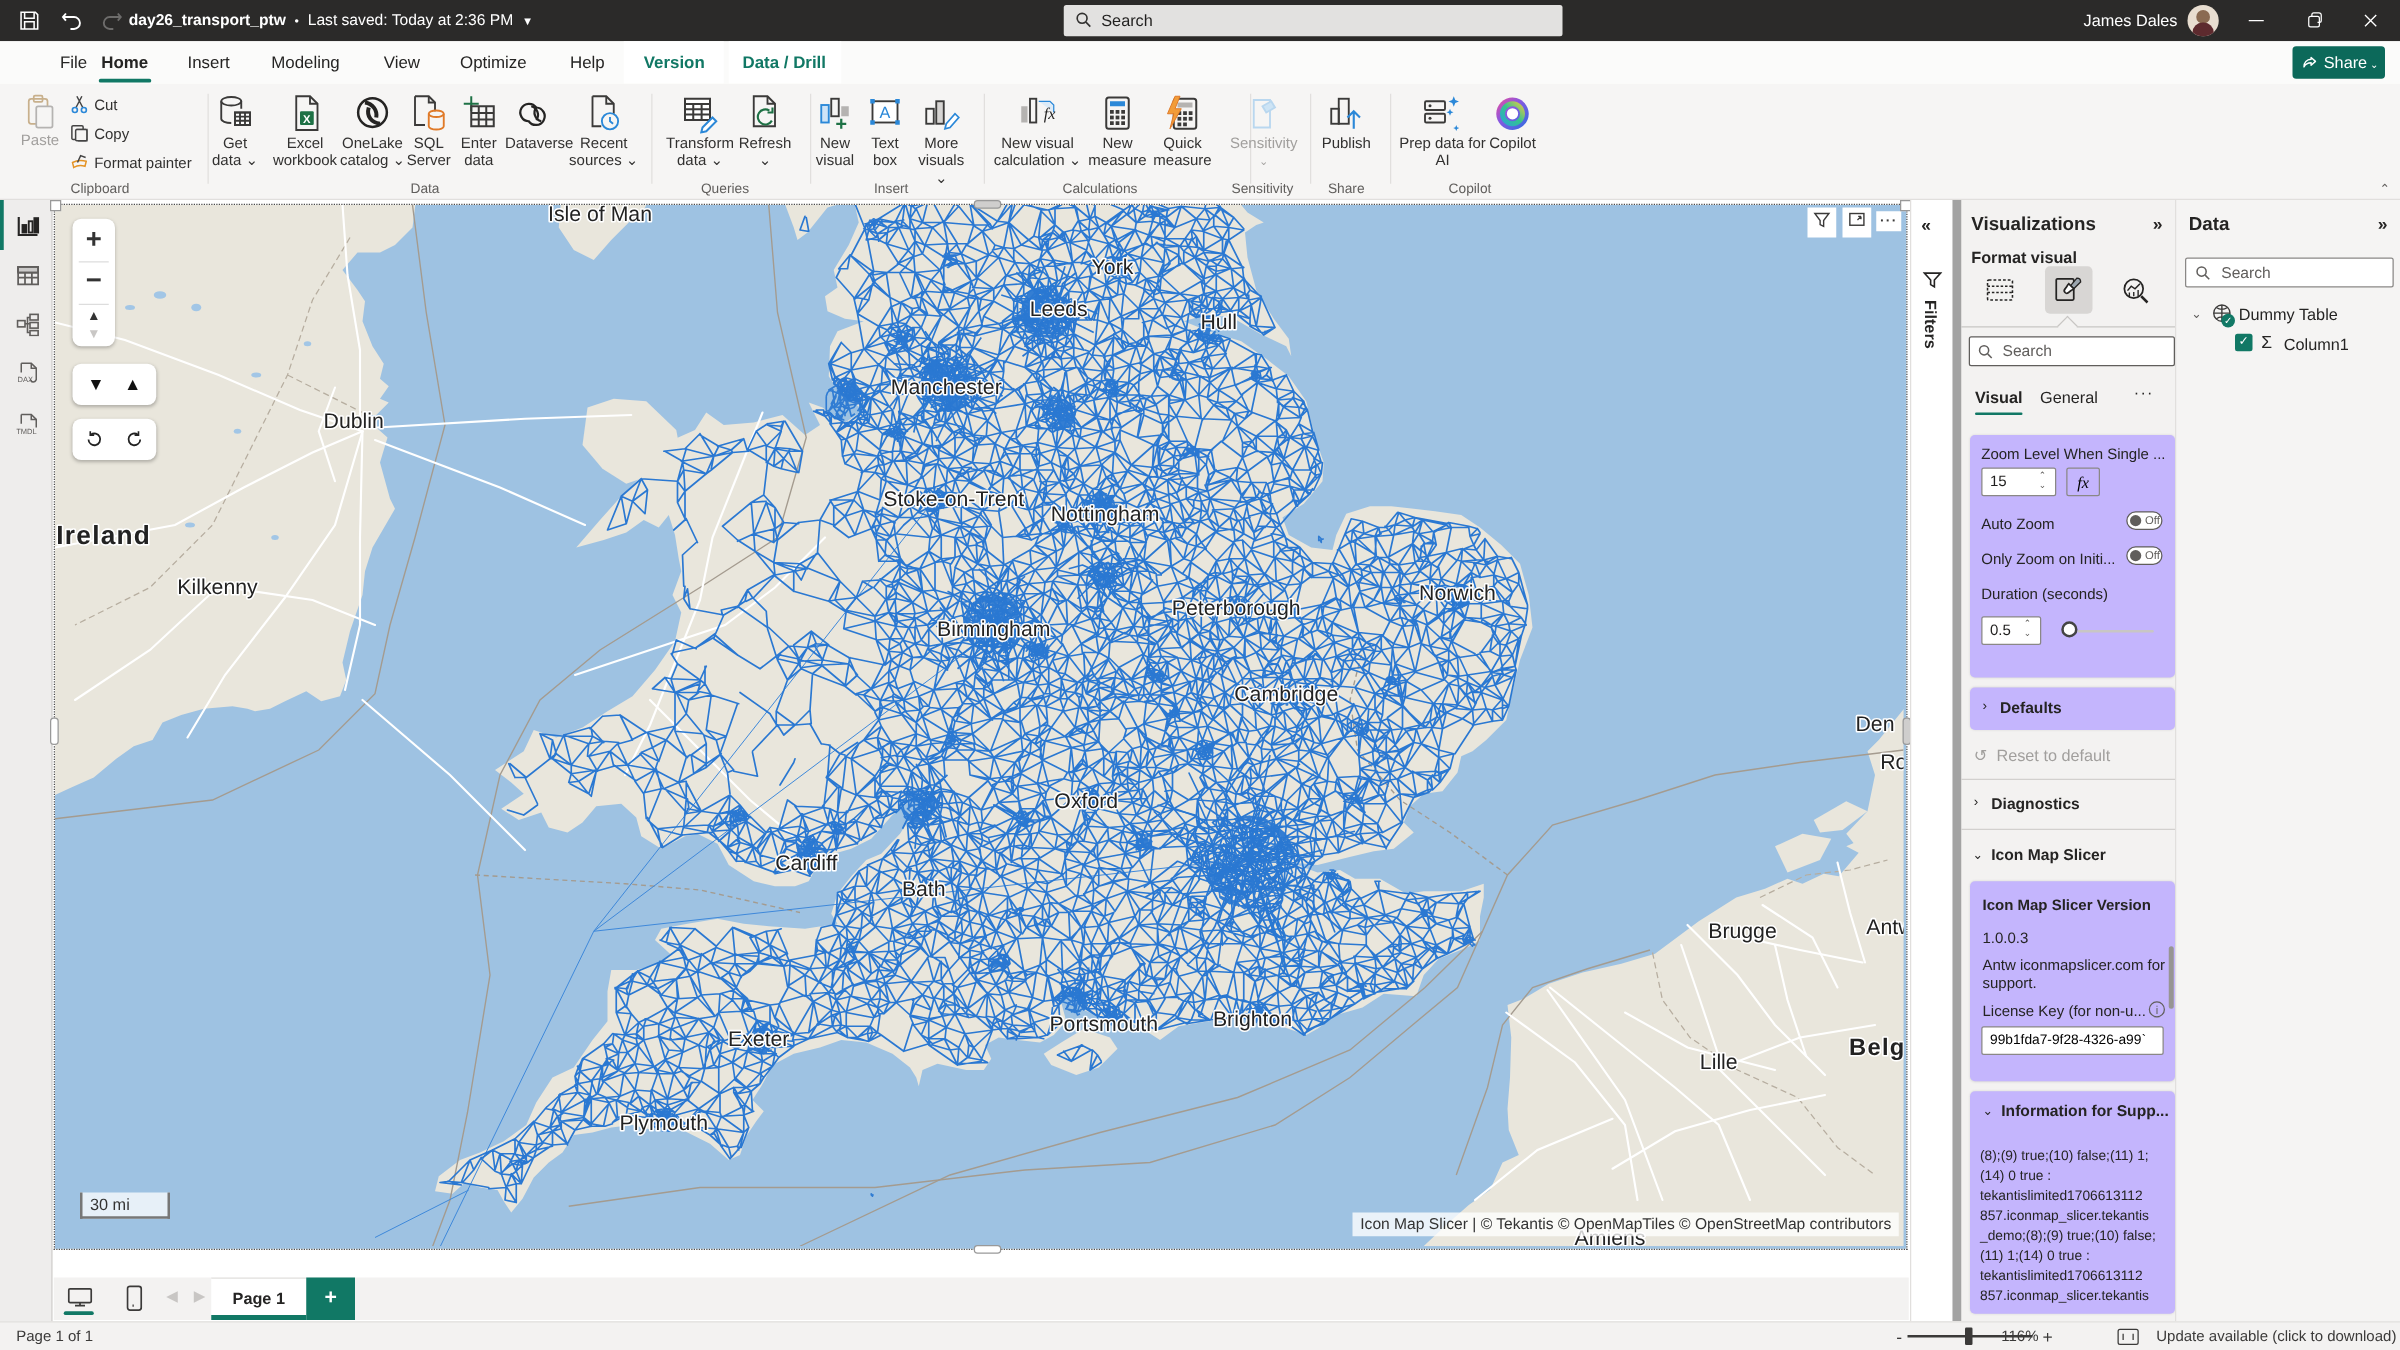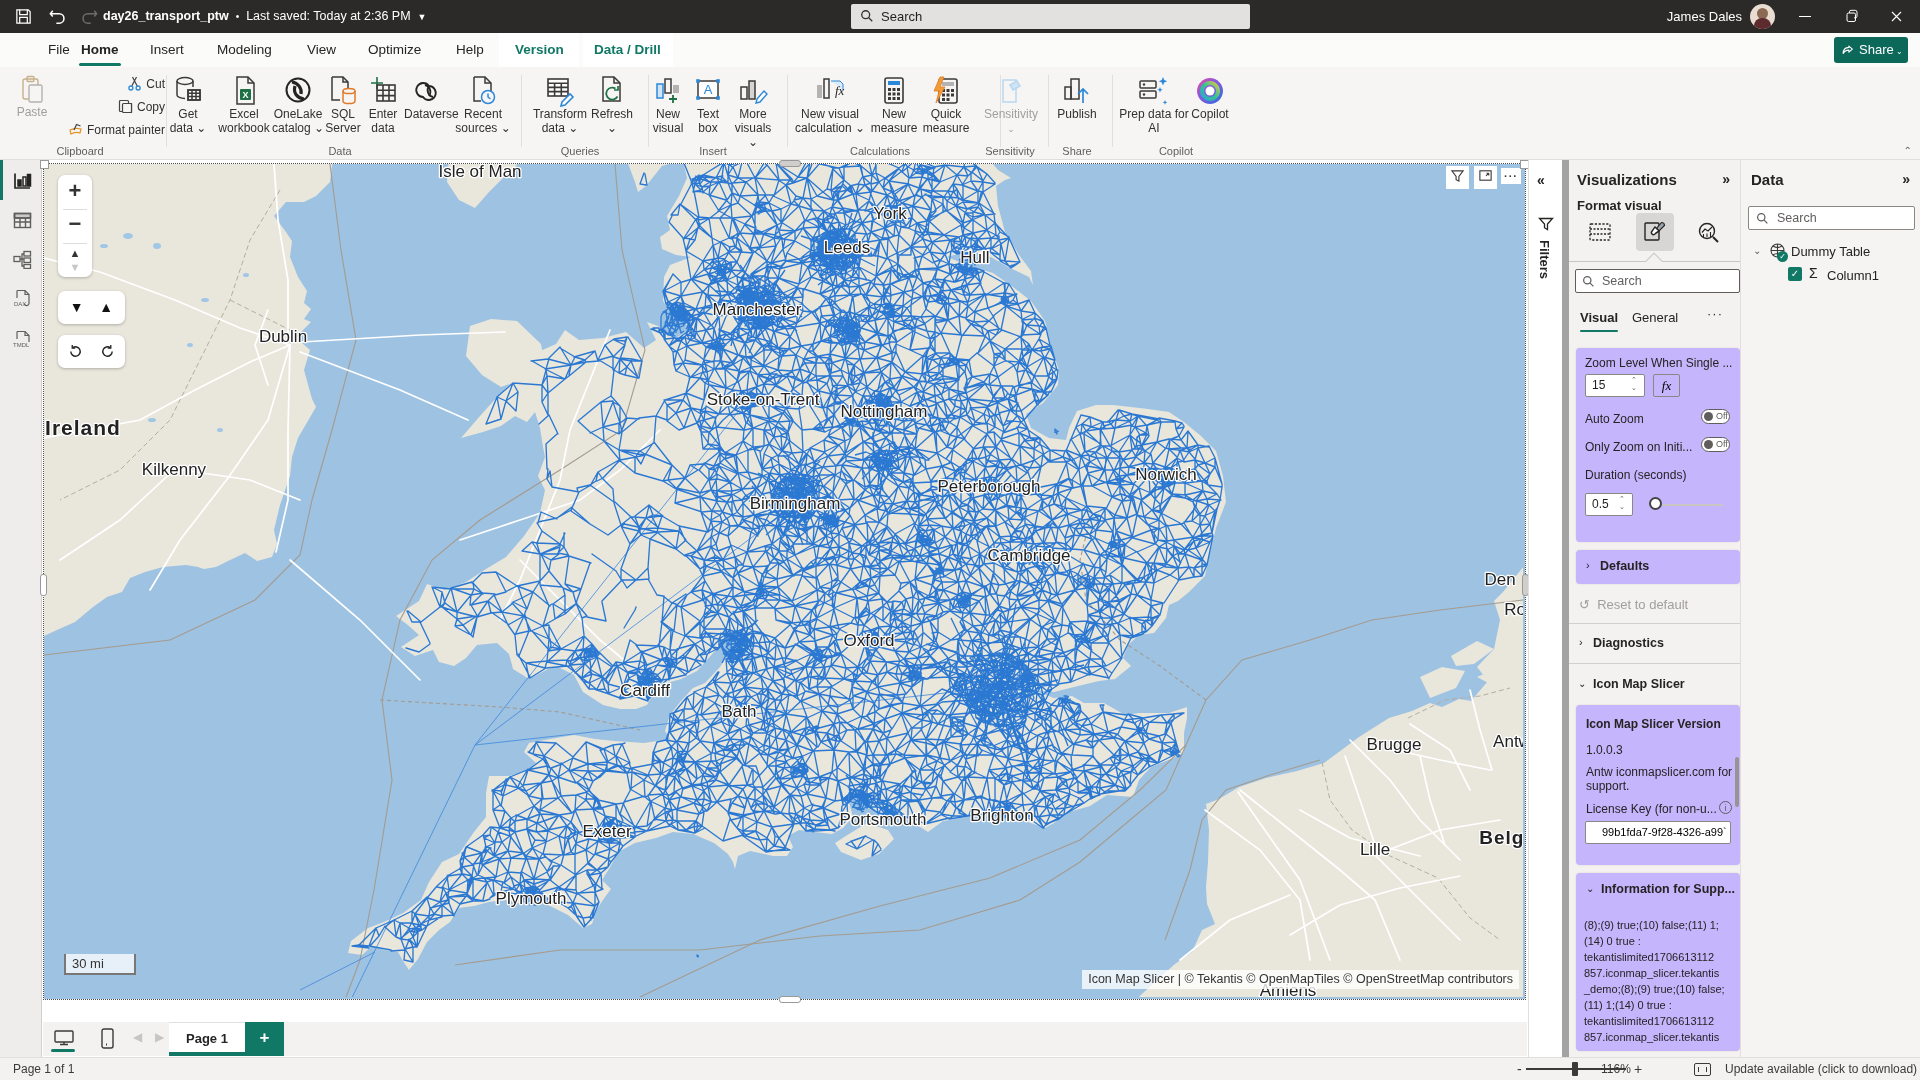--- a/index.html
+++ b/index.html
@@ -93,21 +93,21 @@
 </div>
 
 <div id="ribbon">
  <div class="rbtn" style="left:12px;width:40px;color:#a19f9d">
   <svg class="ic" width="26" height="30" viewBox="0 0 26 30" fill="none">
         <rect x="4" y="4" width="15" height="20" rx="2" stroke="#c8b08c" stroke-width="1.4"></rect>
         <rect x="8" y="1.5" width="7" height="5" rx="1" stroke="#c8b08c" stroke-width="1.4"></rect>
         <rect x="10" y="10" width="13" height="17" rx="1.5" fill="#f6f5f4" stroke="#b5b3b1" stroke-width="1.4"></rect>
       </svg>
   <span style="color:#a19f9d">Paste</span></div>
- <div class="rbtn" style="left:55px;width:110px;text-align:right">
+ <div class="rbtn" style="left:55px;width:110px;text-align:left">
   <div style="height:23px"><svg width="17" height="17" viewBox="0 0 17 17" fill="none" style="vertical-align:-4px">
           <path d="M10.5 2 5.8 11M6.5 2l4.7 9" stroke="#444" stroke-width="1.2"></path>
           <circle cx="4.9" cy="13" r="2" stroke="#2b88d8" stroke-width="1.3"></circle>
           <circle cx="12.1" cy="13" r="2" stroke="#2b88d8" stroke-width="1.3"></circle>
         </svg> Cut</div>
   <div style="height:23px"><svg width="17" height="17" viewBox="0 0 17 17" fill="none" stroke="#444" stroke-width="1.2" style="vertical-align:-4px">
           <rect x="2.5" y="2.5" width="9" height="11" rx="1"></rect>
           <path d="M6 5.5h8.5v9H7.5" fill="#f6f5f4"></path>
           <rect x="5.5" y="5.5" width="9" height="9" rx="1" fill="#f6f5f4"></rect>
         </svg> Copy</div>
@@ -534,21 +534,21 @@
  <div style="position:absolute;left:0;top:503px;width:178px;height:1px;background:#d2d0ce"></div>
  <div style="position:absolute;left:9px;top:518px;font-size:10px;color:#252423">⌄</div>
  <div style="position:absolute;left:24px;top:517px;font-size:12.5px;font-weight:bold;color:#252423">Icon Map Slicer</div>
 
  <div class="card" style="top:545px;height:160px">
   <div style="position:absolute;left:10px;top:12px;font-size:12px;font-weight:bold;color:#252423">Icon Map Slicer Version</div>
   <div style="position:absolute;left:10px;top:38px;font-size:12px;color:#252423">1.0.0.3</div>
   <div style="position:absolute;left:10px;top:60px;font-size:12px;color:#252423;width:152px">Antw iconmapslicer.com for support.</div>
   <div style="position:absolute;left:10px;top:97px;font-size:12px;color:#252423">License Key (for non-u...</div>
   <div style="position:absolute;right:8px;top:96px;width:13px;height:13px;border:1px solid #605e5c;border-radius:50%;text-align:center;font-size:9px;line-height:13px;color:#605e5c">i</div>
-  <div style="position:absolute;left:9px;top:116px;width:146px;height:23px;border:1px solid #8a8886;border-radius:2px;background:#fff;font-size:11px;line-height:21px;padding-left:16px;overflow:hidden;white-space:nowrap">99b1fda7-9f28-4326-a99`</div>
+  <div style="position:absolute;left:9px;top:116px;width:146px;height:23px;border:1px solid #8a8886;border-radius:2px;background:#fff;font-size:11px;line-height:21px;padding-left:6px;overflow:hidden;white-space:nowrap">99b1fda7-9f28-4326-a99`</div>
  </div>
  <div class="card" style="top:713px;height:178px">
   <div style="position:absolute;left:10px;top:10px;font-size:10px;color:#252423">⌄</div>
   <div style="position:absolute;left:25px;top:9px;font-size:12.5px;font-weight:bold;color:#252423">Information for Supp...</div>
   <div style="position:absolute;left:8px;top:44px;font-size:11px;color:#252423;line-height:16px;white-space:nowrap">(8);(9) true;(10) false;(11) 1;<br>(14) 0 true :<br>tekantislimited1706613112<br>857.iconmap_slicer.tekantis<br>_demo;(8);(9) true;(10) false;<br>(11) 1;(14) 0 true :<br>tekantislimited1706613112<br>857.iconmap_slicer.tekantis</div>
  </div>
  <div style="position:absolute;right:1px;top:597px;width:4px;height:50px;background:#979593;border-radius:2px"></div>
 </div>
 
 <div id="datapane">

